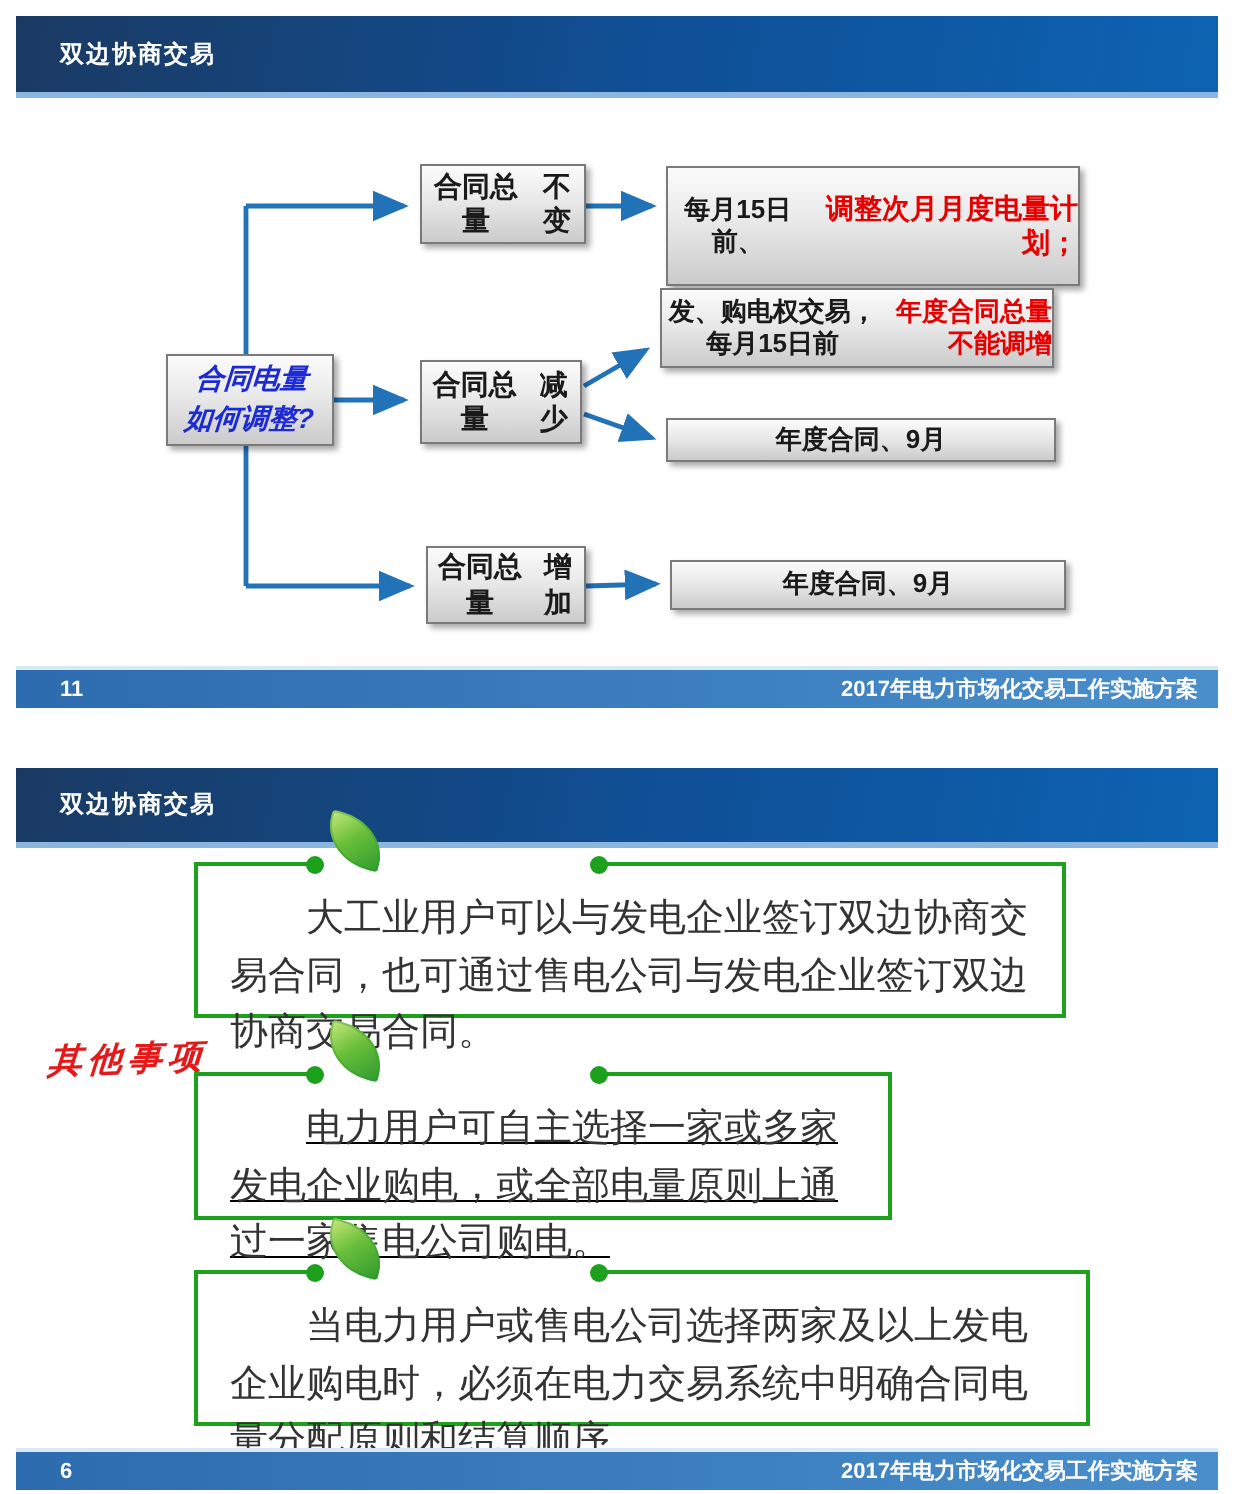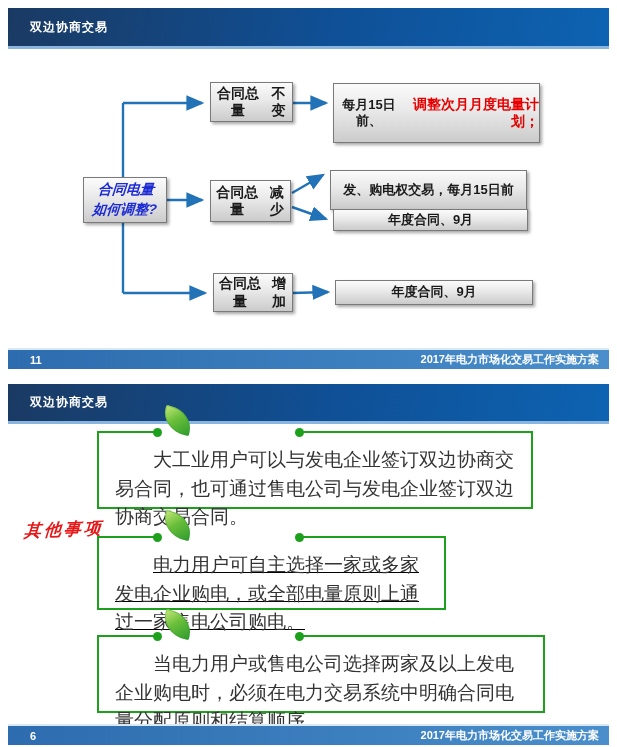--- a/index.html
+++ b/index.html
@@ -92,31 +92,32 @@
     </div>
     <div class="flowbox" style="left:213px; top:273px; width:80px; height:39px; font-size:14px;">
       <div>合同总量</div>
       <div>增加</div>
     </div>
 
     <div class="flowbox" style="left:333px; top:83px; width:207px; height:60px; font-size:13px;">
       <div>每月15日前、</div>
       <div class="red" style="font-size:14px;">调整次月月度电量计划；</div>
     </div>
-    <div class="flowbox" style="left:330px; top:170px; width:197px; height:40px; font-size:13px;">
+    <div class="flowbox" style="left:330px; top:144px; width:197px; height:40px; font-size:13px;">
       <div>发、购电权交易，每月15日前</div>
+      <div class="red">年度合同总量不能调增</div>
     </div>
     <div class="flowbox" style="left:333px; top:209px; width:195px; height:22px; font-size:13px;">
       <div>年度合同、9月</div>
     </div>
     <div class="flowbox" style="left:335px; top:280px; width:198px; height:25px; font-size:13px;">
       <div>年度合同、9月</div>
     </div>
 
-    <div class="ftr" style="top:348px;">
+    <div class="ftr" style="top:333px;">
       <span>11</span>
       <span>2017年电力市场化交易工作实施方案</span>
     </div>
   </div>
 
   <div>
 
     <div class="hdr" style="top:384px; height:40px;">
       <span class="hdr-title">双边协商交易</span>
     </div>

